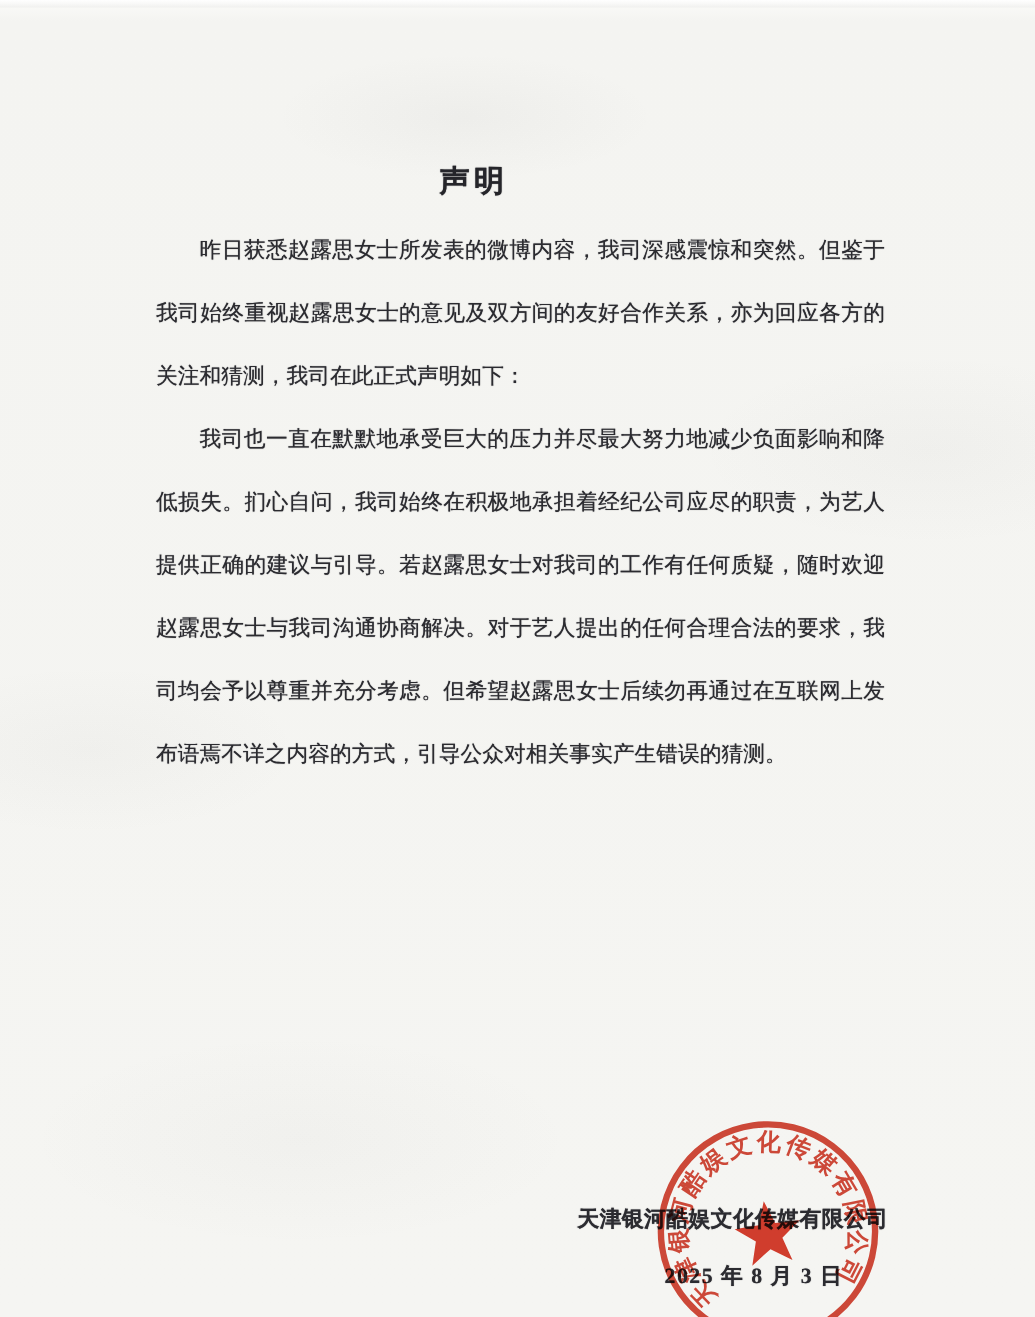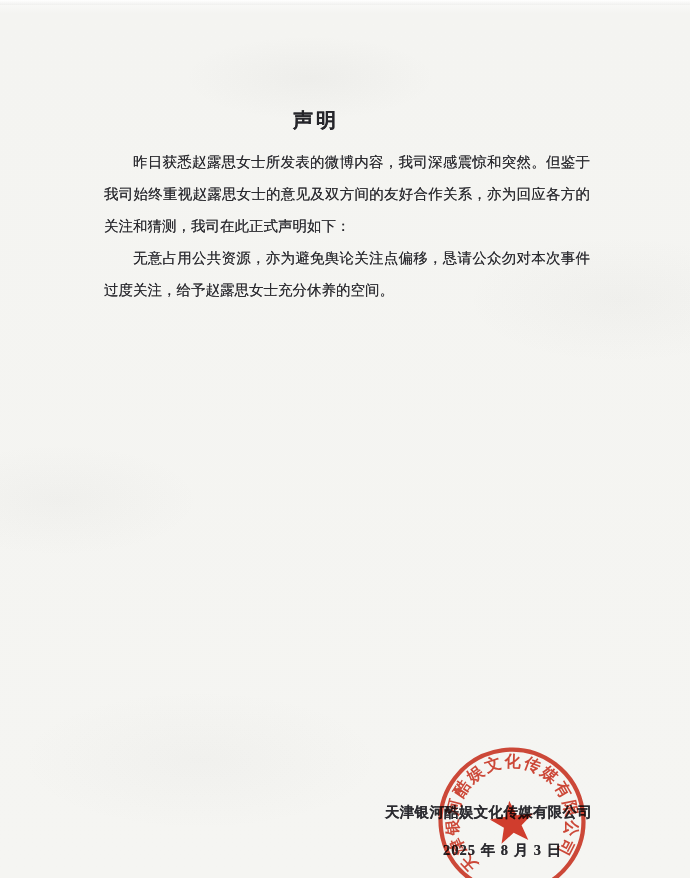--- a/index.html
+++ b/index.html
@@ -26,21 +26,21 @@
   .doc-title {
     position: absolute; top: 94px; left: 0; width: 632px;
     text-align: center;
     font-size: 20px; font-weight: bold; letter-spacing: 3px;
     color: #25252a;
     text-shadow: 0 0 0.6px rgba(40,40,45,0.85);
   }
   .doc-body {
     position: absolute; top: 146px; left: 104px; width: 486px;
     color: #2b2b30;
-    font-size: 14.5px; line-height: 32px;
+    font-size: 14.5px; line-height: 42px;
     text-align: justify;
     text-shadow: 0 0 0.6px rgba(45,45,50,0.8);
   }
   .doc-body p { margin: 0; text-indent: 2em; font-weight: 500; }
   .signature-company {
     position: absolute; top: 803px; left: 385px;
     font-size: 14.5px; font-weight: bold; letter-spacing: 0.3px;
     color: #2b2b30;
     text-shadow: 0 0 0.6px rgba(45,45,50,0.8);
     white-space: nowrap;
@@ -67,21 +67,21 @@
 </head>
 <body>
 
 <div class="page">
   <div class="scan-edge-top"></div>
 
   <h1 class="doc-title">声明</h1>
 
   <div class="doc-body">
     <p>昨日获悉赵露思女士所发表的微博内容，我司深感震惊和突然。但鉴于我司始终重视赵露思女士的意见及双方间的友好合作关系，亦为回应各方的关注和猜测，我司在此正式声明如下：</p>
-    <p>无意占用公共资源，亦为避免舆论关注点偏移，恳请公众勿对本次事件过度关注，给予赵露思女士充分休养的空间。</p>
+    <p>我司也一直在默默地承受巨大的压力并尽最大努力地减少负面影响和降低损失。扪心自问，我司始终在积极地承担着经纪公司应尽的职责，为艺人提供正确的建议与引导。若赵露思女士对我司的工作有任何质疑，随时欢迎赵露思女士与我司沟通协商解决。对于艺人提出的任何合理合法的要求，我司均会予以尊重并充分考虑。但希望赵露思女士后续勿再通过在互联网上发布语焉不详之内容的方式，引导公众对相关事实产生错误的猜测。</p>
   </div>
 
   <div class="signature-company">天津银河酷娱文化传媒有限公司</div>
   <div class="signature-date">2025 年 8 月 3 日</div>
 
   <svg class="seal" viewBox="0 0 200 200" aria-hidden="true">
     <defs>
       <path id="seal-arc" d="M 54.7,145.3 A 64,64 0 1 1 145.3,145.3" fill="none"></path>
     </defs>
     <circle cx="100" cy="100" r="84" fill="none" stroke-width="5" stroke="#d23b2a"></circle>

